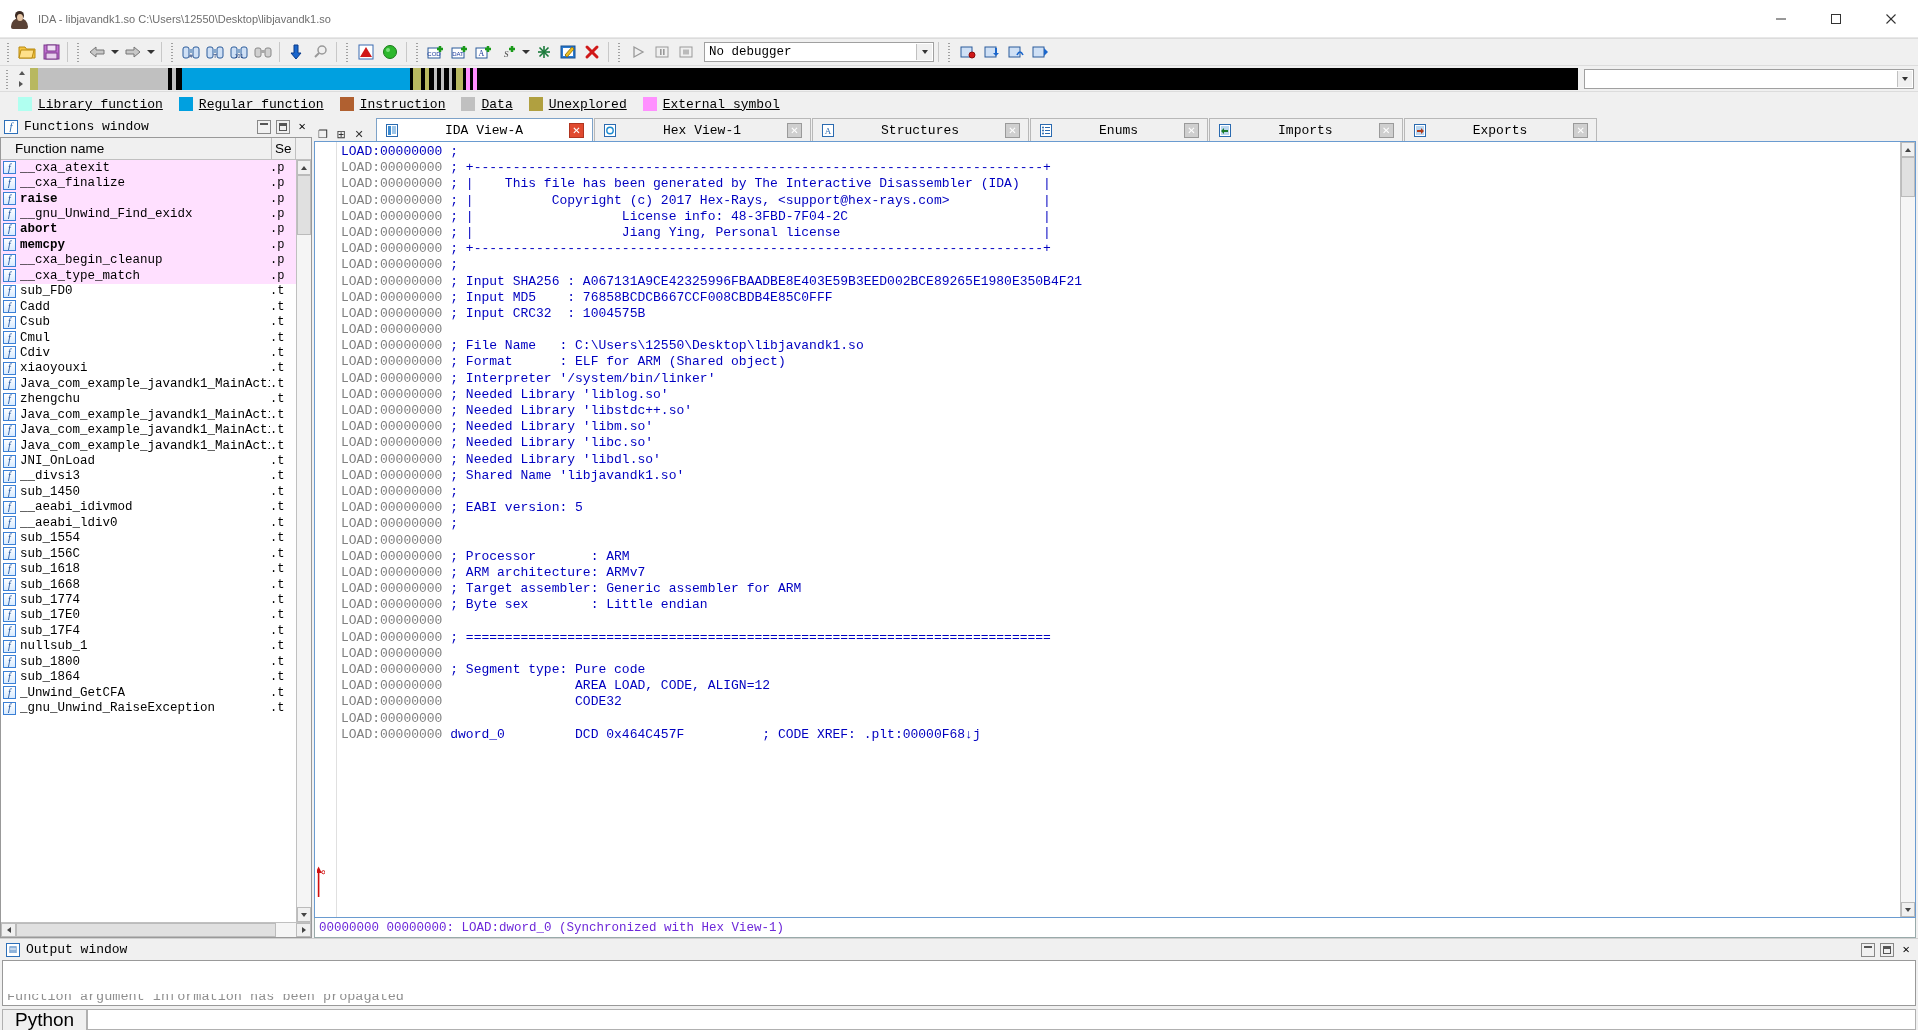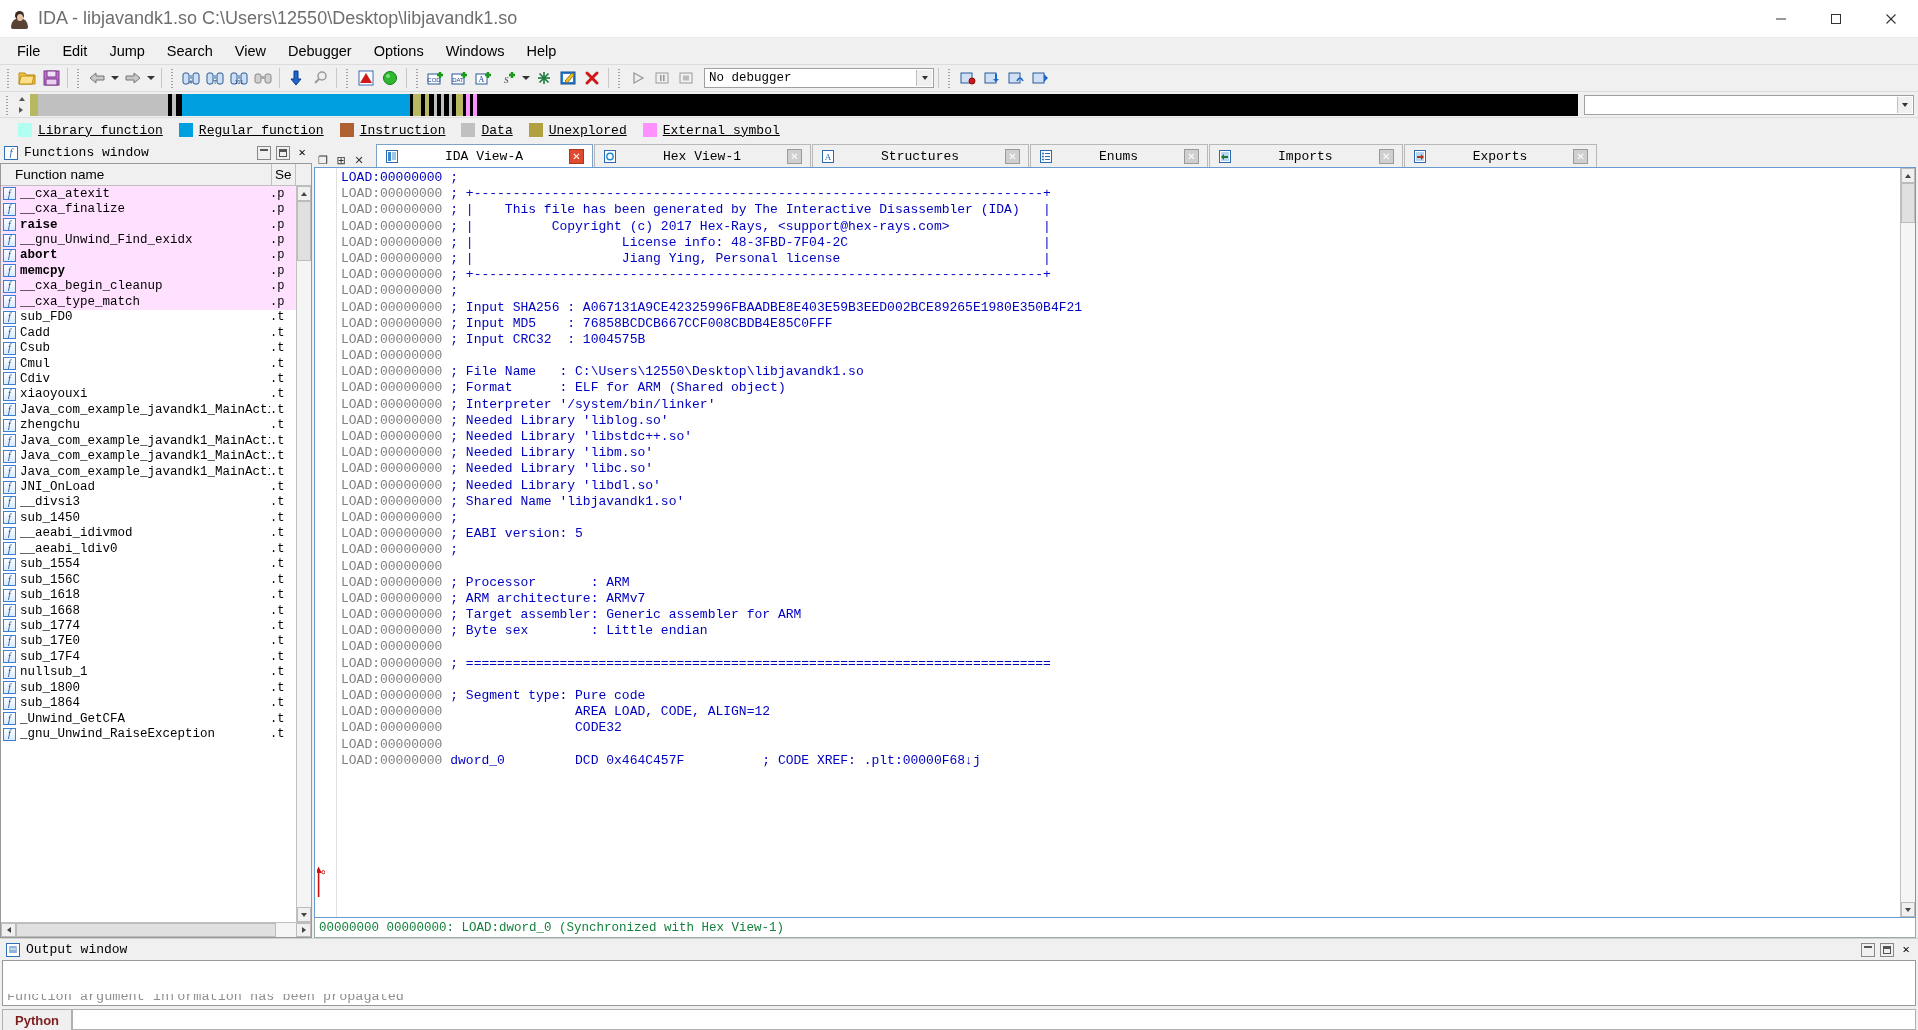--- a/index.html
+++ b/index.html
@@ -27,21 +27,21 @@
     background: #3b2a22;
   }
   .title-icon .body {
     position:absolute; left:1px; top:9px; width:17px; height:11px;
     border-radius: 9px 9px 2px 2px; background:#5a4236;
   }
   .title-icon .face {
     position:absolute; left:7px; top:5px; width:6px; height:7px; border-radius:50%;
     background:#e8c8a8;
   }
-  .title-text { color:#6e6e6e; font-size:18px; font-family:"Liberation Sans",sans-serif; letter-spacing:0px;}
+  .title-text { color:#6e6e6e; font-size:11px; font-family:"Liberation Sans",sans-serif; letter-spacing:0px;}
   .title-spacer { flex:1; }
   .win-btns { display:flex; height:38px; }
   .win-btn {
     width:55px; height:38px; display:flex; align-items:center; justify-content:center;
     color:#333; font-size:15px;
   }
   .win-btn svg { display:block; }
 
   
   .menubar {
@@ -226,42 +226,42 @@
   .dline { height:16.2px; white-space:pre; }
   .addr { color:#808080; }
   .addr.first { color:#0000c0; }
   .cmt { color:#0000c0; }
   .disasm-scroll {
     width:15px;background:#f0f0f0;border-left:1px solid #c0c0c0;flex:none;display:flex;flex-direction:column;
   }
 
   .disasm-status {
     height:20px; border:1px solid #9aa; border-top:none; background:#fff; display:flex;align-items:center;
-    font-family:"Liberation Mono", monospace; font-size:12.5px; color:#15803d; padding-left:4px; flex:none;
+    font-family:"Liberation Mono", monospace; font-size:12.5px; color:#6d28d9; padding-left:4px; flex:none;
     margin-right:2px;
   }
 
   
   .outwin { flex:none; display:flex; flex-direction:column; background:#f0f0f0; }
   .out-caption {
     height:22px; display:flex; align-items:center; background:#f0f0f0; padding-left:6px;
     font-family:"Liberation Mono", monospace; font-size:13px; color:#000; flex:none;
     border-top:1px solid #d0d0d0;
   }
   .out-box {
     height:46px; border:1px solid #999; background:#fff; margin:0 2px 0 2px; overflow:hidden;
     font-family:"Liberation Mono", monospace; font-size:13.5px; color:#000; flex:none;
     display:flex; flex-direction:column; justify-content:flex-end; padding-bottom:1px;
   }
   .oline { height:21px; line-height:21px; padding-left:4px; white-space:nowrap; }
   .oline.clipped { color:#333; opacity:0.55; height:10px; line-height:6px; overflow:hidden;}
   .py-row { height:24px; display:flex; align-items:flex-end; padding-left:2px; flex:none; }
   .py-tab {
     height:21px; padding:0 12px; background:#f0f0f0; border:1px solid #b0b0b0; border-bottom:none;
-    display:flex;align-items:center; font-family:"Liberation Sans",sans-serif; font-size:13px; color:#7f1d1d;font-weight:bold;
+    display:flex;align-items:center; font-family:"Liberation Sans",sans-serif; font-size:19px; color:#000000;
   }
   .py-input { flex:1; height:21px; border:1px solid #b0b0b0; background:#fff; margin-left:0px; margin-right:2px;}
 
   .statusbar {
     height:22px; background:#f0f0f0; display:flex; align-items:center; flex:none;
     font-family:"Liberation Sans", sans-serif; font-size:13px; color:#000; border-top:1px solid #d8d8d8;
   }
   .sb-cell { padding:0 10px; white-space:nowrap; }
   .sb-sep { width:1px; height:16px; background:#c8c8c8; }
 
@@ -294,31 +294,20 @@
       </div>
       <div class="win-btn close">
         <svg width="12" height="12" viewBox="0 0 12 12" class="ic">
             <line x1="1.5" y1="1.5" x2="10.5" y2="10.5" stroke="#333" stroke-width="1.1"></line>
             <line x1="10.5" y1="1.5" x2="1.5" y2="10.5" stroke="#333" stroke-width="1.1"></line>
           </svg>
       </div>
     </div>
   </div>
 
-  <div class="menubar">
-    <div class="menu-item">File</div>
-    <div class="menu-item">Edit</div>
-    <div class="menu-item">Jump</div>
-    <div class="menu-item">Search</div>
-    <div class="menu-item">View</div>
-    <div class="menu-item">Debugger</div>
-    <div class="menu-item">Options</div>
-    <div class="menu-item">Windows</div>
-    <div class="menu-item">Help</div>
-  </div>
 
   <div class="toolbar">
     <div class="tb-grip"></div>
     <div class="tb-btn">
       <svg width="18" height="16" viewBox="0 0 18 16">
           <path d="M1 3h6l1.5 2H17v9H1z" fill="#f5c542" stroke="#b98a10"></path>
           <path d="M3 6h13l-2 8H1z" fill="#ffe08a" stroke="#b98a10"></path>
         </svg>
     </div>
     <div class="tb-btn">

